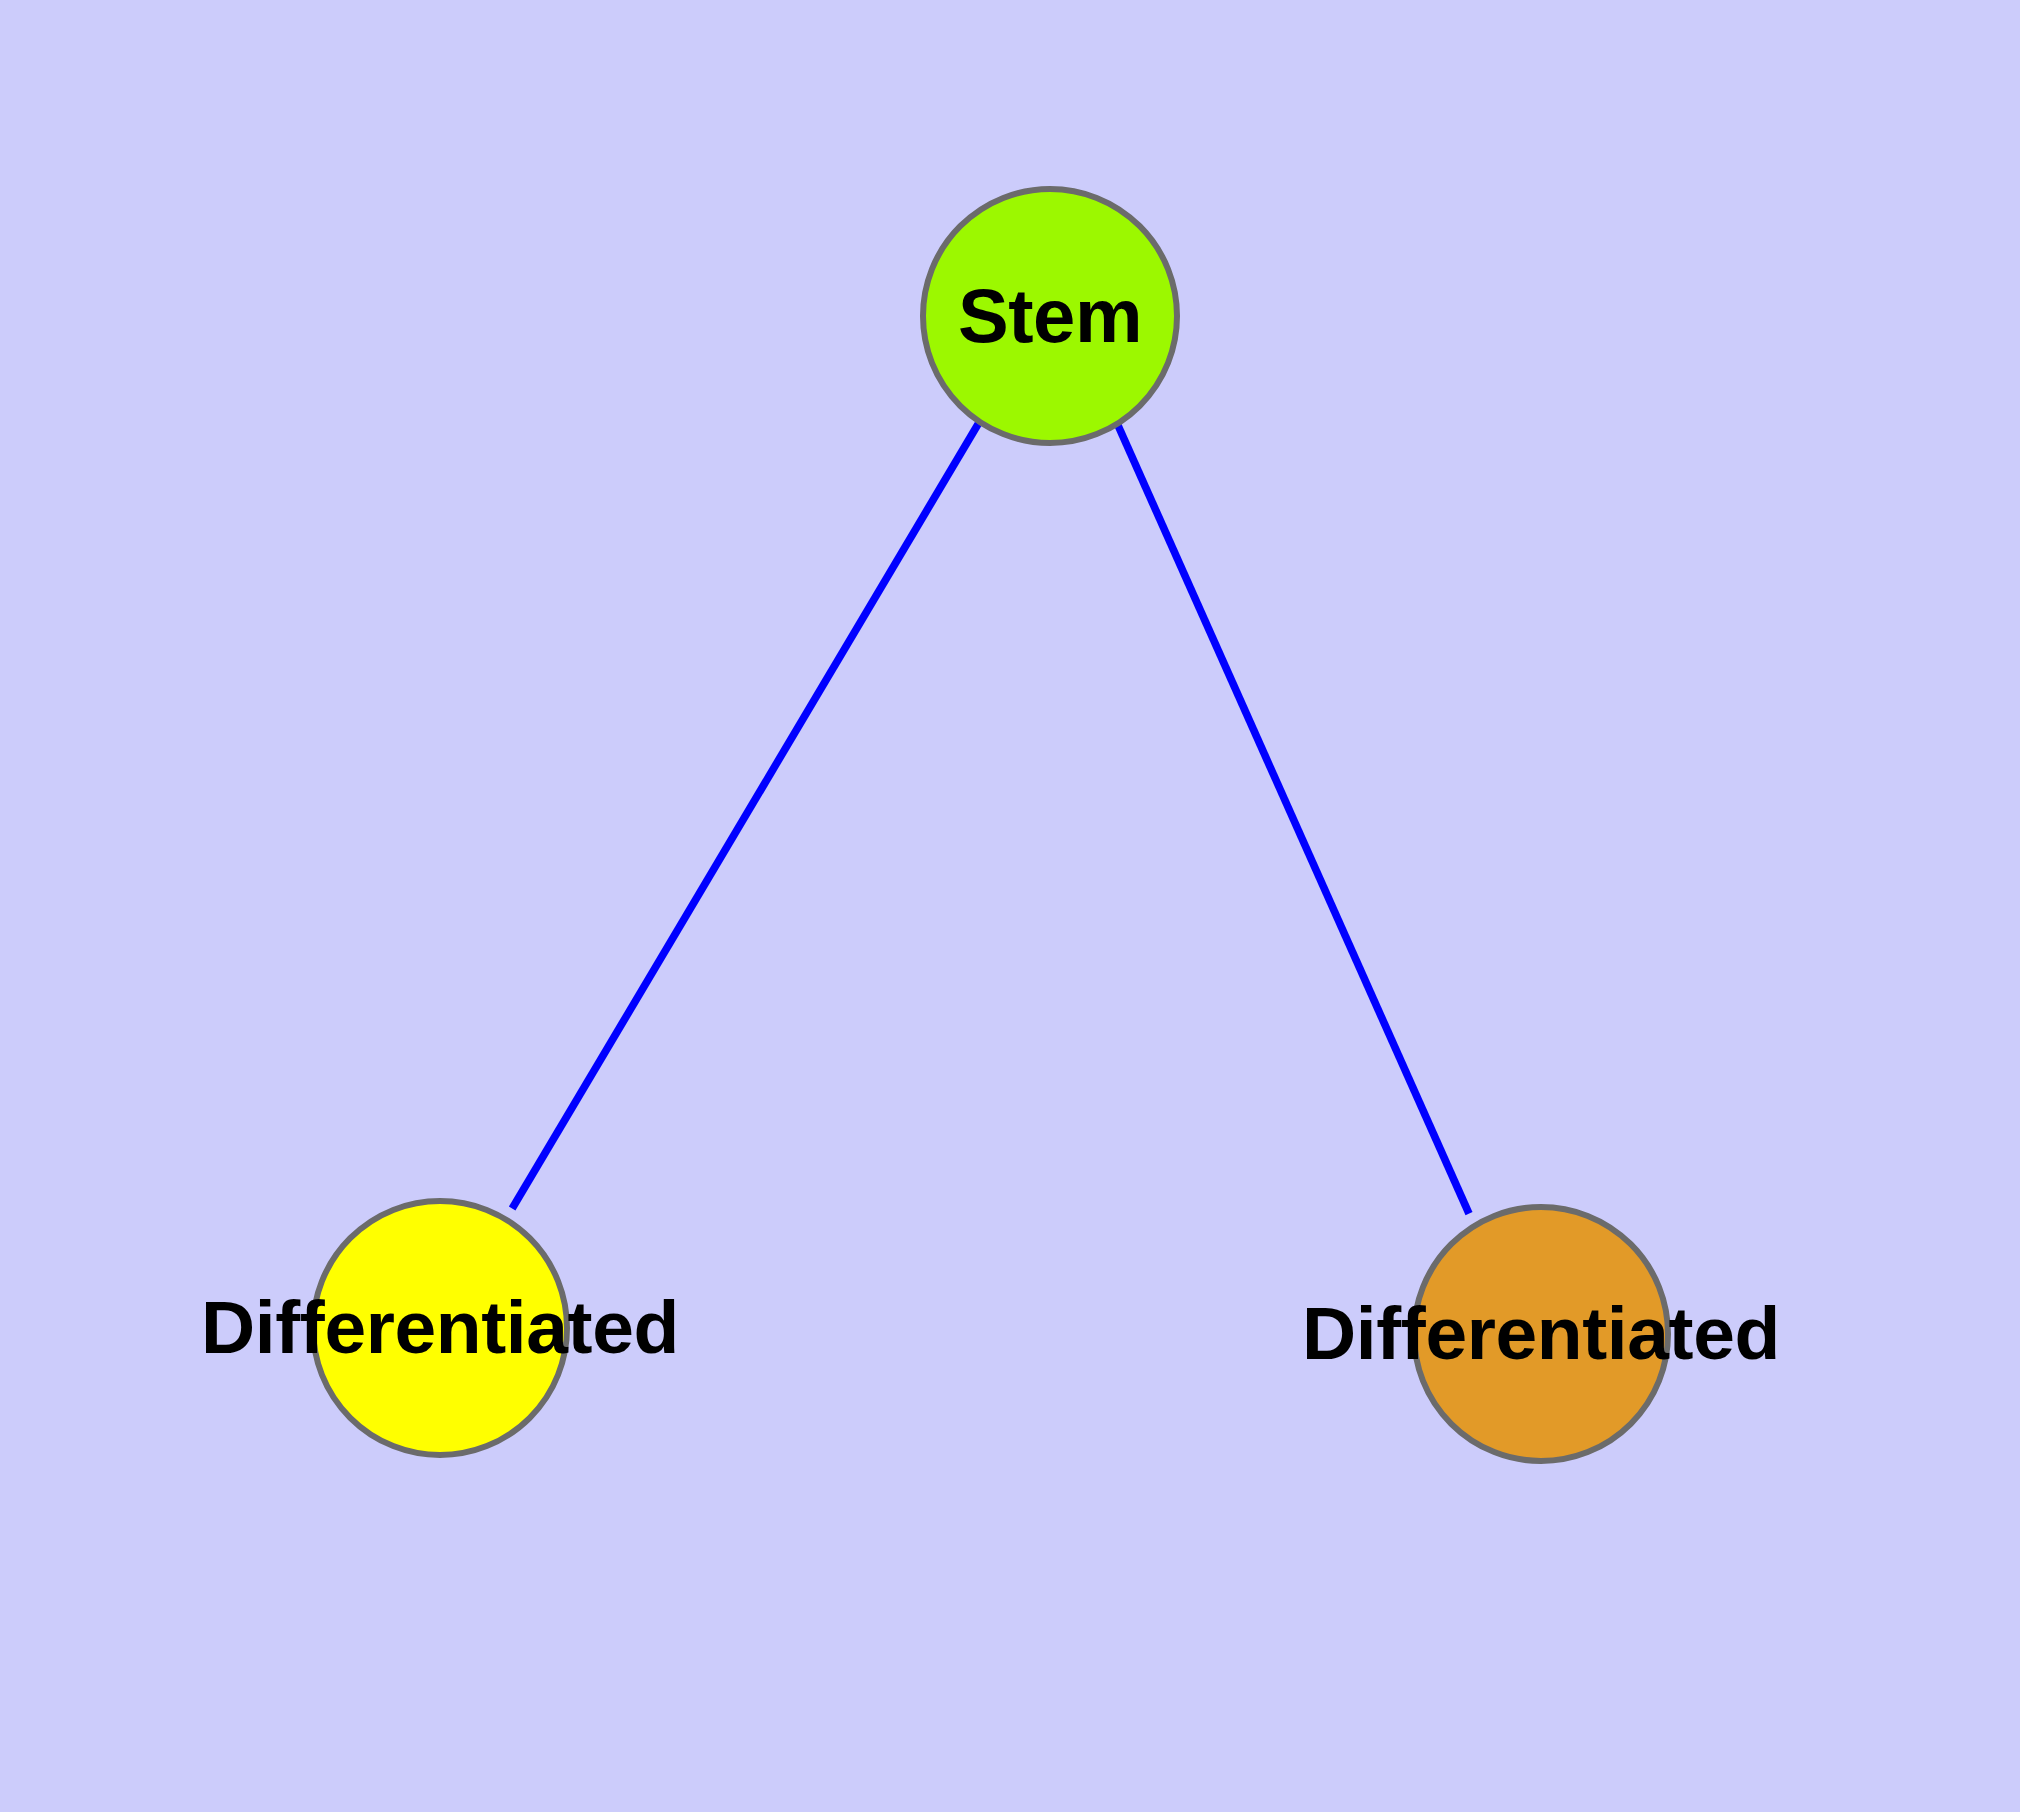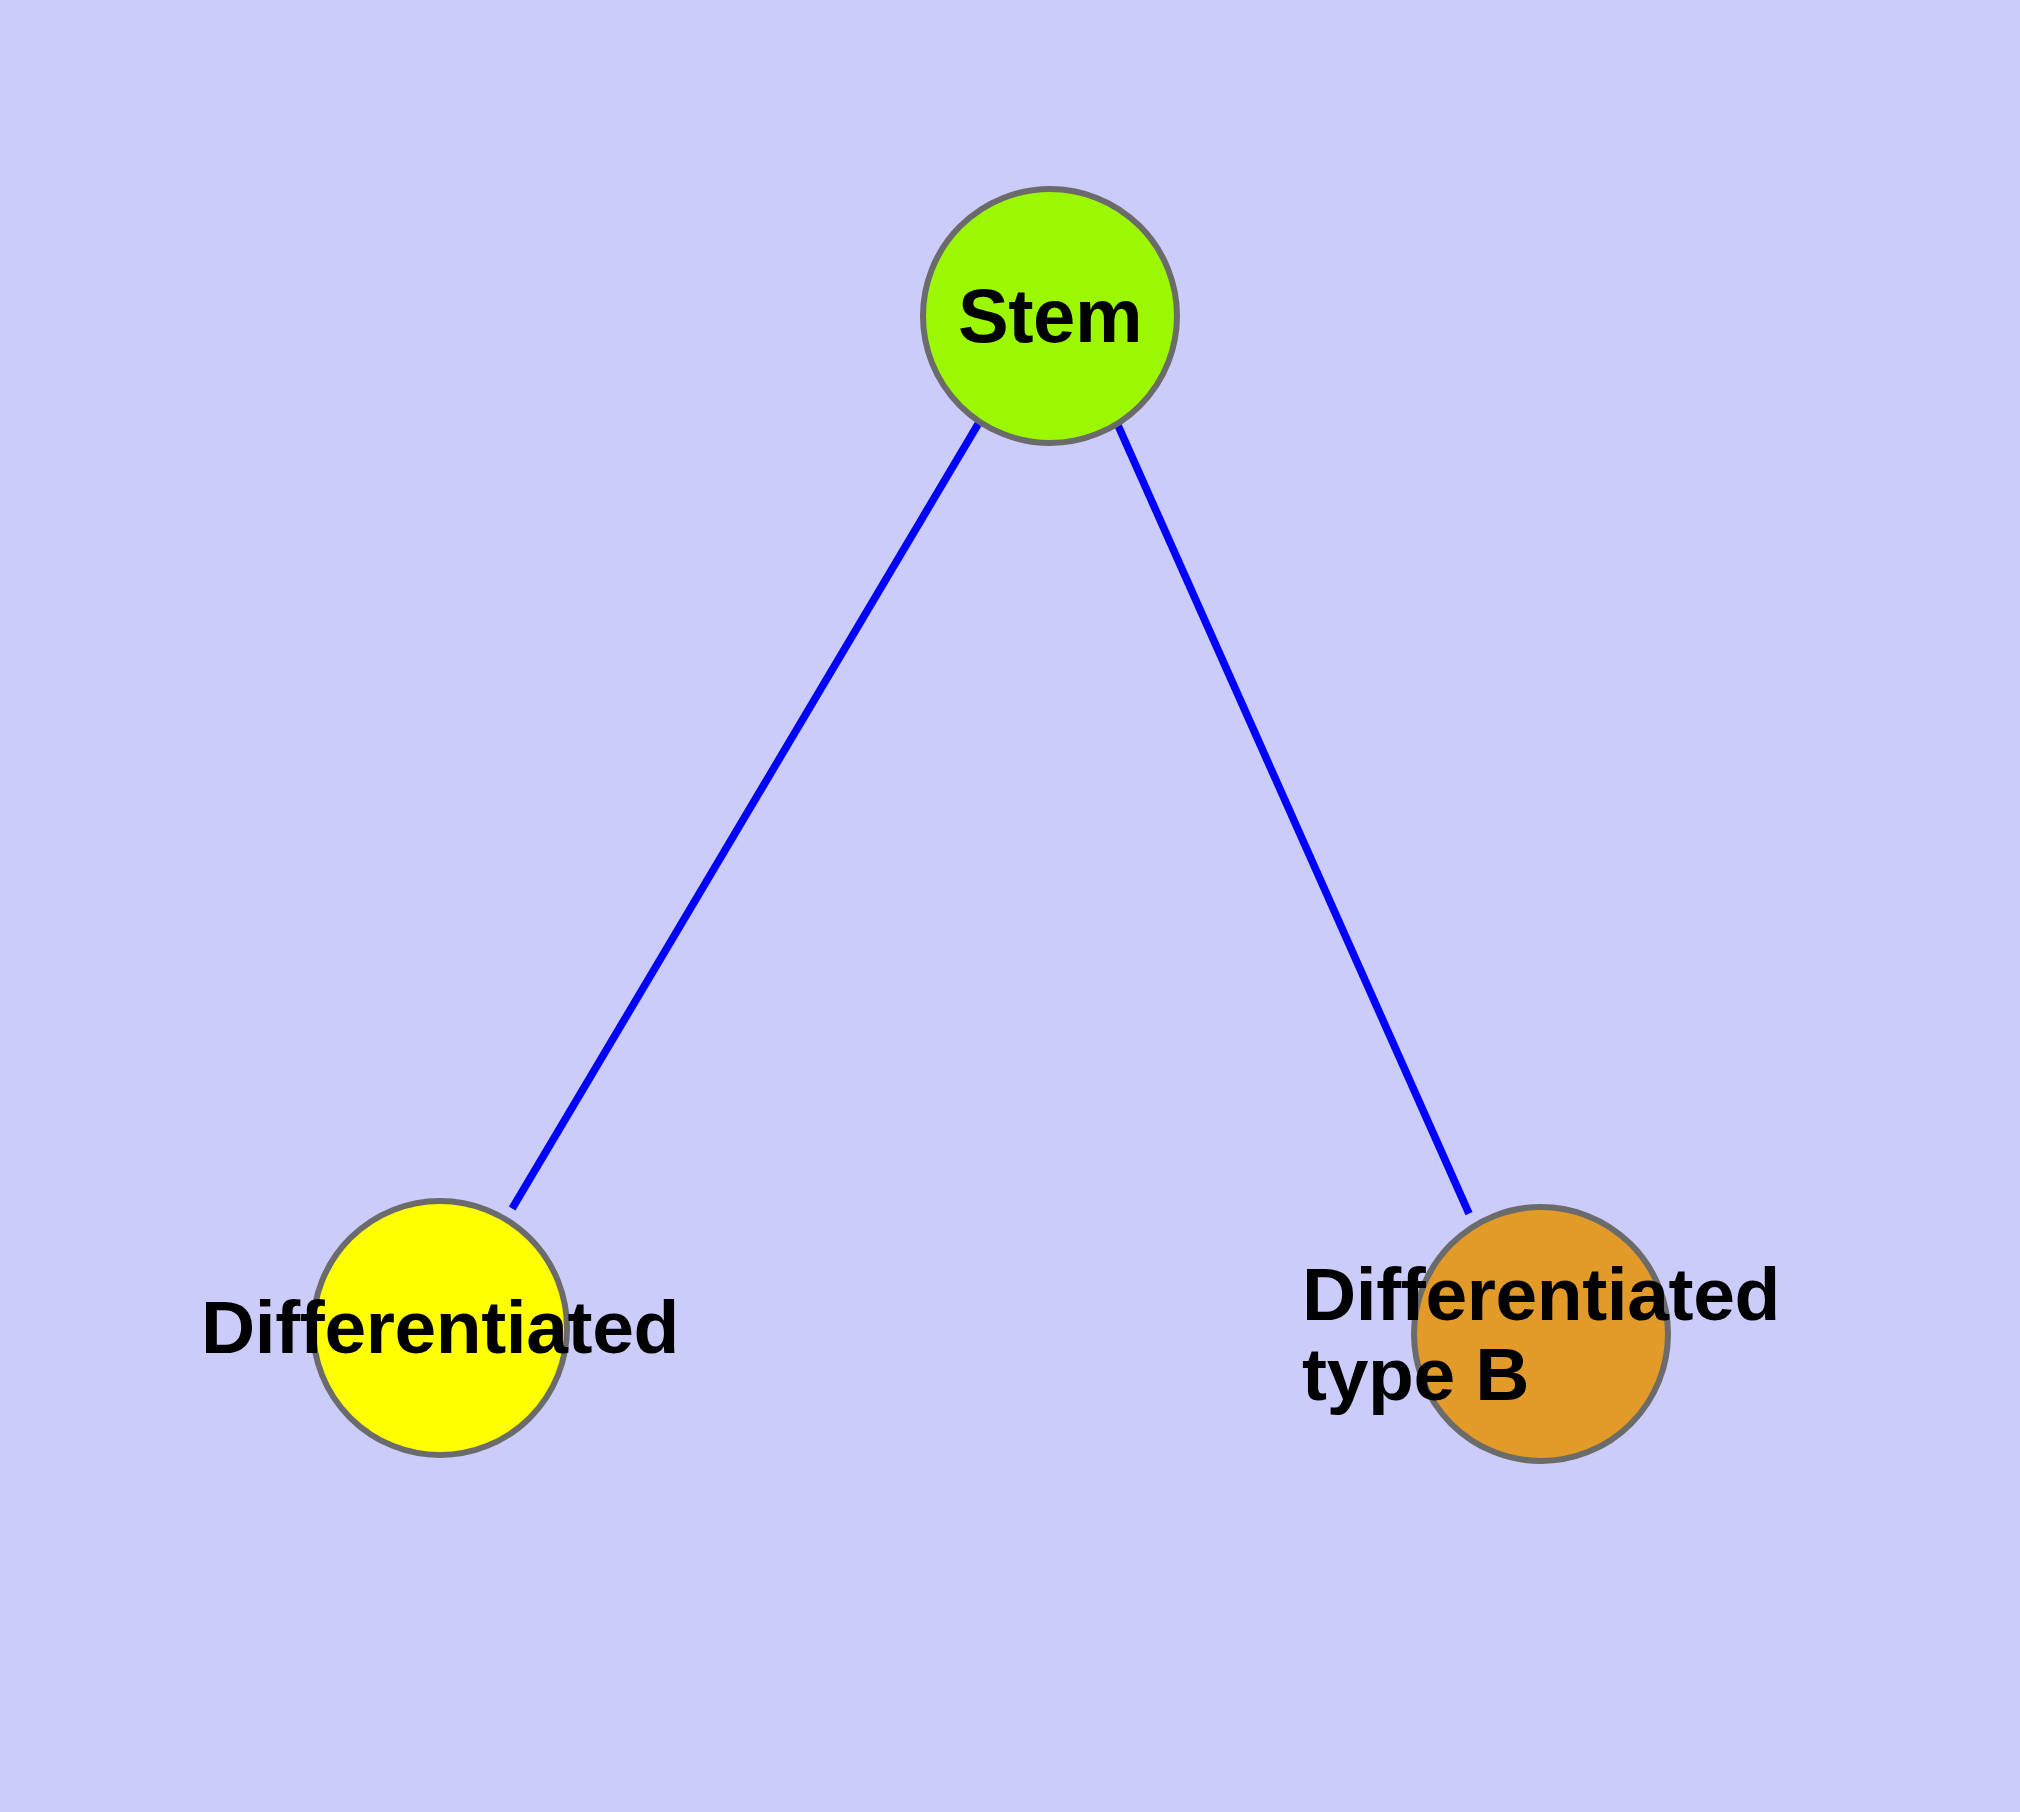--- a/index.html
+++ b/index.html
@@ -30,21 +30,21 @@
     border-radius: 50%;
     border: 6px solid #6b6b6b;
     box-sizing: border-box;
   }
   .node-label {
     position: absolute;
     left: 50%;
     top: 50%;
     transform: translate(-50%, -50%);
     white-space: nowrap;
-    text-align: left;
+    text-align: right;
     color: #000000;
     font-family: "Liberation Sans", sans-serif;
     font-weight: bold;
     font-size: 75px;
     line-height: 1.06;
     letter-spacing: -0.4px;
     pointer-events: none;
   }
   #node-stem {
     left: 920px;
@@ -87,18 +87,17 @@
 
   <div class="node" id="node-type-a">
     <div class="node-label">
       <span>Differentiated</span><br>
     </div>
   </div>
 
   <div class="node" id="node-type-b">
     <div class="node-label">
       <span>Differentiated</span><br>
-      <span>type B</span>
     </div>
   </div>
 
 </div>
 
 
 </body></html>

